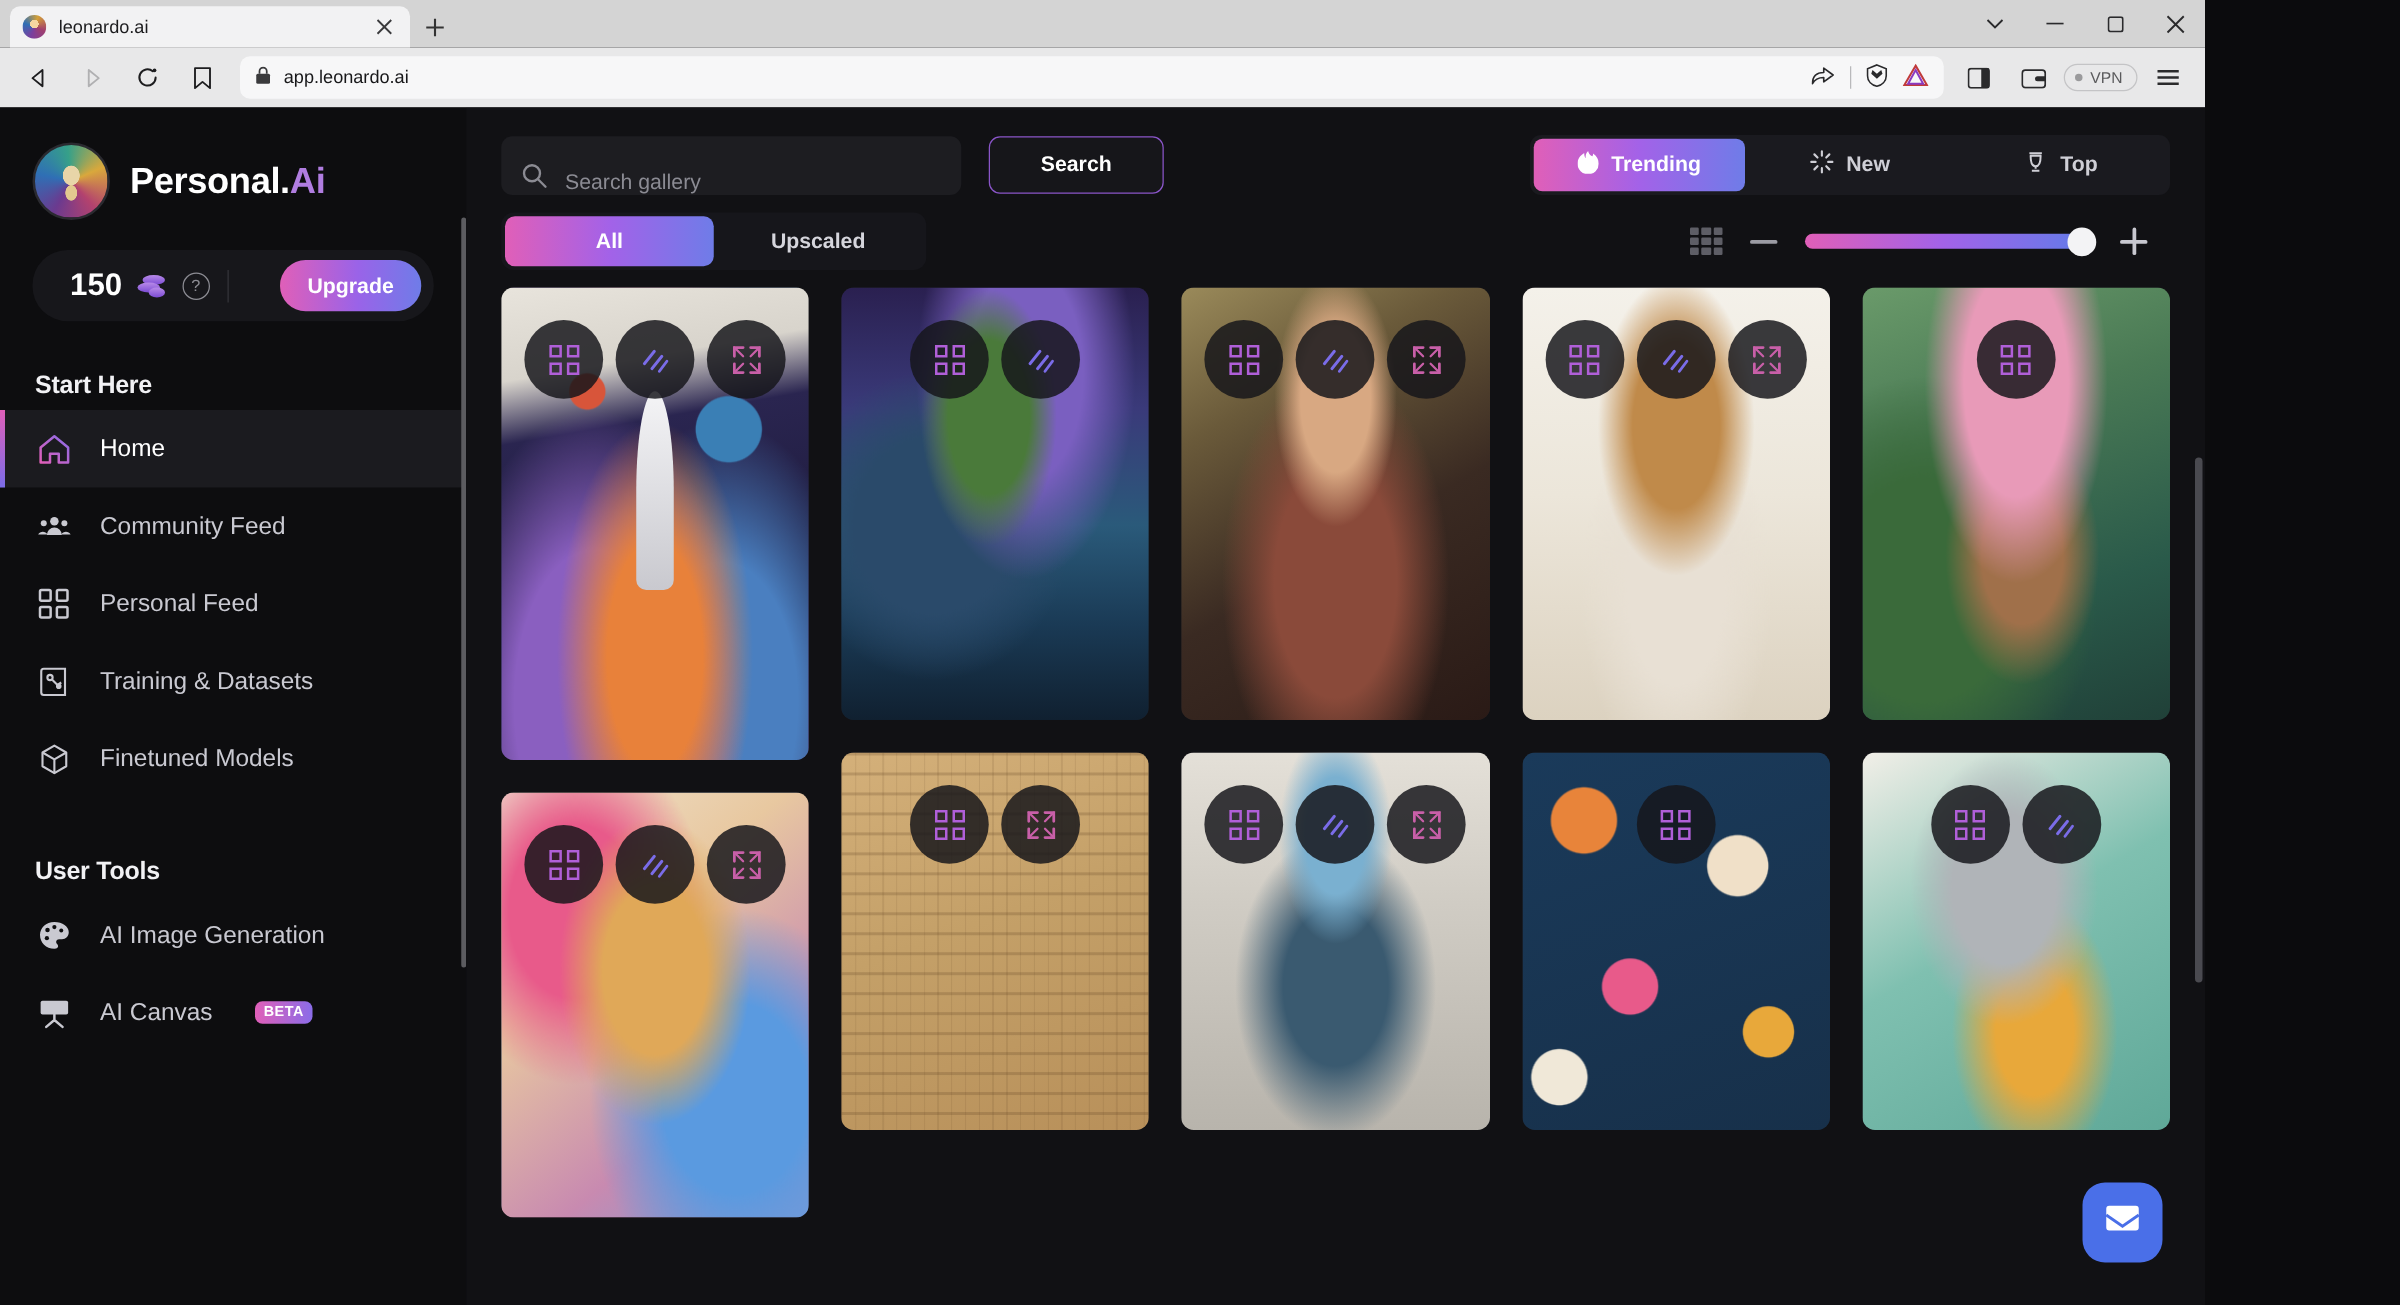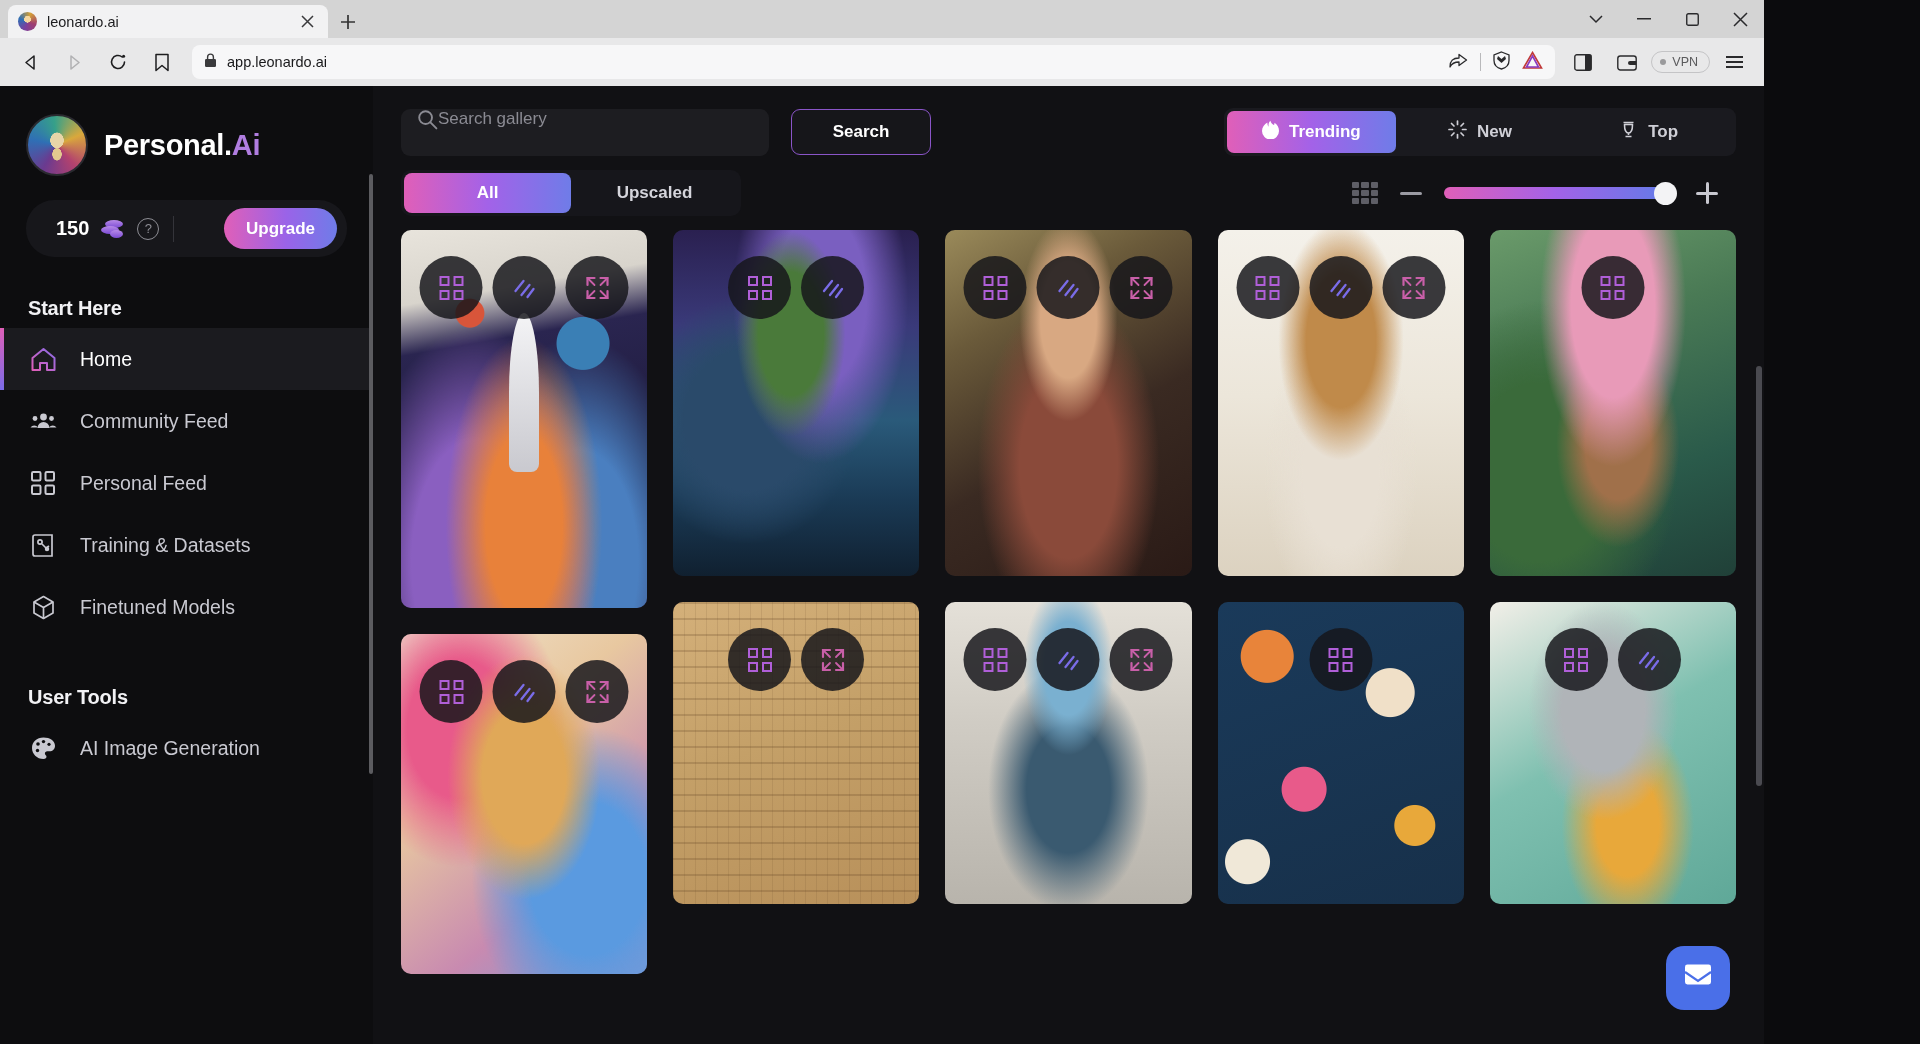--- a/index.html
+++ b/index.html
@@ -81,21 +81,21 @@
       conic-gradient(from 210deg, #6b3a8f, #2f6fb5, #36a089, #d9a83c, #b3426e, #6b3a8f);
     border: 2px solid #2a2a30;
   }
   .brand-name { font-size: 29px; font-weight: 700; color: #fff; letter-spacing: -0.3px; }
   .brand-name .ai { color: #b07de0; }
 
   .credits {
     margin: 24px 26px 0 26px; background: #17171b; border-radius: 28px;
     height: 57px; display: flex; align-items: center; padding: 0 10px 0 30px; gap: 12px;
   }
-  .credits-num { font-size: 20px; font-weight: 700; color: #fff; }
+  .credits-num { font-size: 25px; font-weight: 700; color: #fff; }
   .coin-icon {
     width: 24px; height: 20px; flex: 0 0 24px; position: relative;
   }
   .coin-icon i {
     position: absolute; display: block; border-radius: 50%;
     background: linear-gradient(180deg,#b88ae8,#7b4bd4);
   }
   .coin-icon i:nth-child(1) { width: 18px; height: 8px; left: 4px; top: 1px; }
   .coin-icon i:nth-child(2) { width: 18px; height: 8px; left: 0px; top: 7px; }
   .coin-icon i:nth-child(3) { width: 13px; height: 8px; left: 9px; top: 11px; }
@@ -132,21 +132,21 @@
   }
 
   
   .main { flex: 1; display: flex; flex-direction: column; background: #111114; overflow: hidden; position: relative; }
   .main-scroll-thumb { position: absolute; right: 2px; top: 280px; width: 6px; height: 420px; background: #4a4a50; border-radius: 3px; }
 
   .toolbar { padding: 22px 28px 0 28px; background: #111114; flex: 0 0 auto; }
   .tb-row1 { display: flex; align-items: center; gap: 22px; }
   .search-box {
     width: 368px; height: 47px; background: #1d1d21; border-radius: 9px;
-    display: flex; align-items: flex-start; padding: 0 16px;
+    display: flex; align-items: flex-end; gap: 14px; padding: 0 16px;
   }
   .search-box input {
     flex: 1; background: transparent; border: none; outline: none;
     color: #d6d6dc; font-size: 17px; font-family: inherit;
   }
   .search-box input::placeholder { color: #8b8b93; }
   .search-btn {
     width: 140px; height: 46px; border-radius: 9px; background: #16161a;
     border: 1.5px solid #8a55c8; color: #fff; font-size: 17px; font-weight: 700;
     font-family: inherit;
@@ -527,20 +527,30 @@
               <path d="M13.5 2.5 C6.8 2.5 2 7 2 13 s4.8 11 11.5 11 c2 0 3-1 3-2.2 0-1.5-1.6-1.8-1.6-3.3 0-1.2 1-2.2 2.4-2.2 h2.3 c3 0 5.4-2.4 5.4-5.6 C25 6 20 2.5 13.5 2.5 Z"></path>
               <circle cx="8" cy="9" r="1.8" fill="#0d0d0f"></circle>
               <circle cx="13.5" cy="6.6" r="1.7" fill="#0d0d0f"></circle>
               <circle cx="19" cy="9.3" r="1.6" fill="#0d0d0f"></circle>
               <circle cx="7.5" cy="15.5" r="1.7" fill="#0d0d0f"></circle>
             </svg>
         </span>
         <span>AI Image Generation</span>
       </div>
 
+      <div class="sb-item">
+        <span class="sb-icon">
+          <svg width="27" height="27" viewBox="0 0 27 27" fill="#c9c9d1">
+              <rect x="2.5" y="3.5" width="22" height="11" rx="1.5"></rect>
+              <path d="M13.5 14.5 V19 M13.5 19 L7 24.5 M13.5 19 L20 24.5" stroke="#c9c9d1" stroke-width="2" fill="none" stroke-linecap="round"></path>
+            </svg>
+        </span>
+        <span>AI Canvas</span>
+        <span class="badge">BETA</span>
+      </div>
 
 
       <div class="sb-scroll-thumb"></div>
     </aside>
 
     <section class="main">
 
       <div class="toolbar">
         <div class="tb-row1">
           <div class="search-box">

